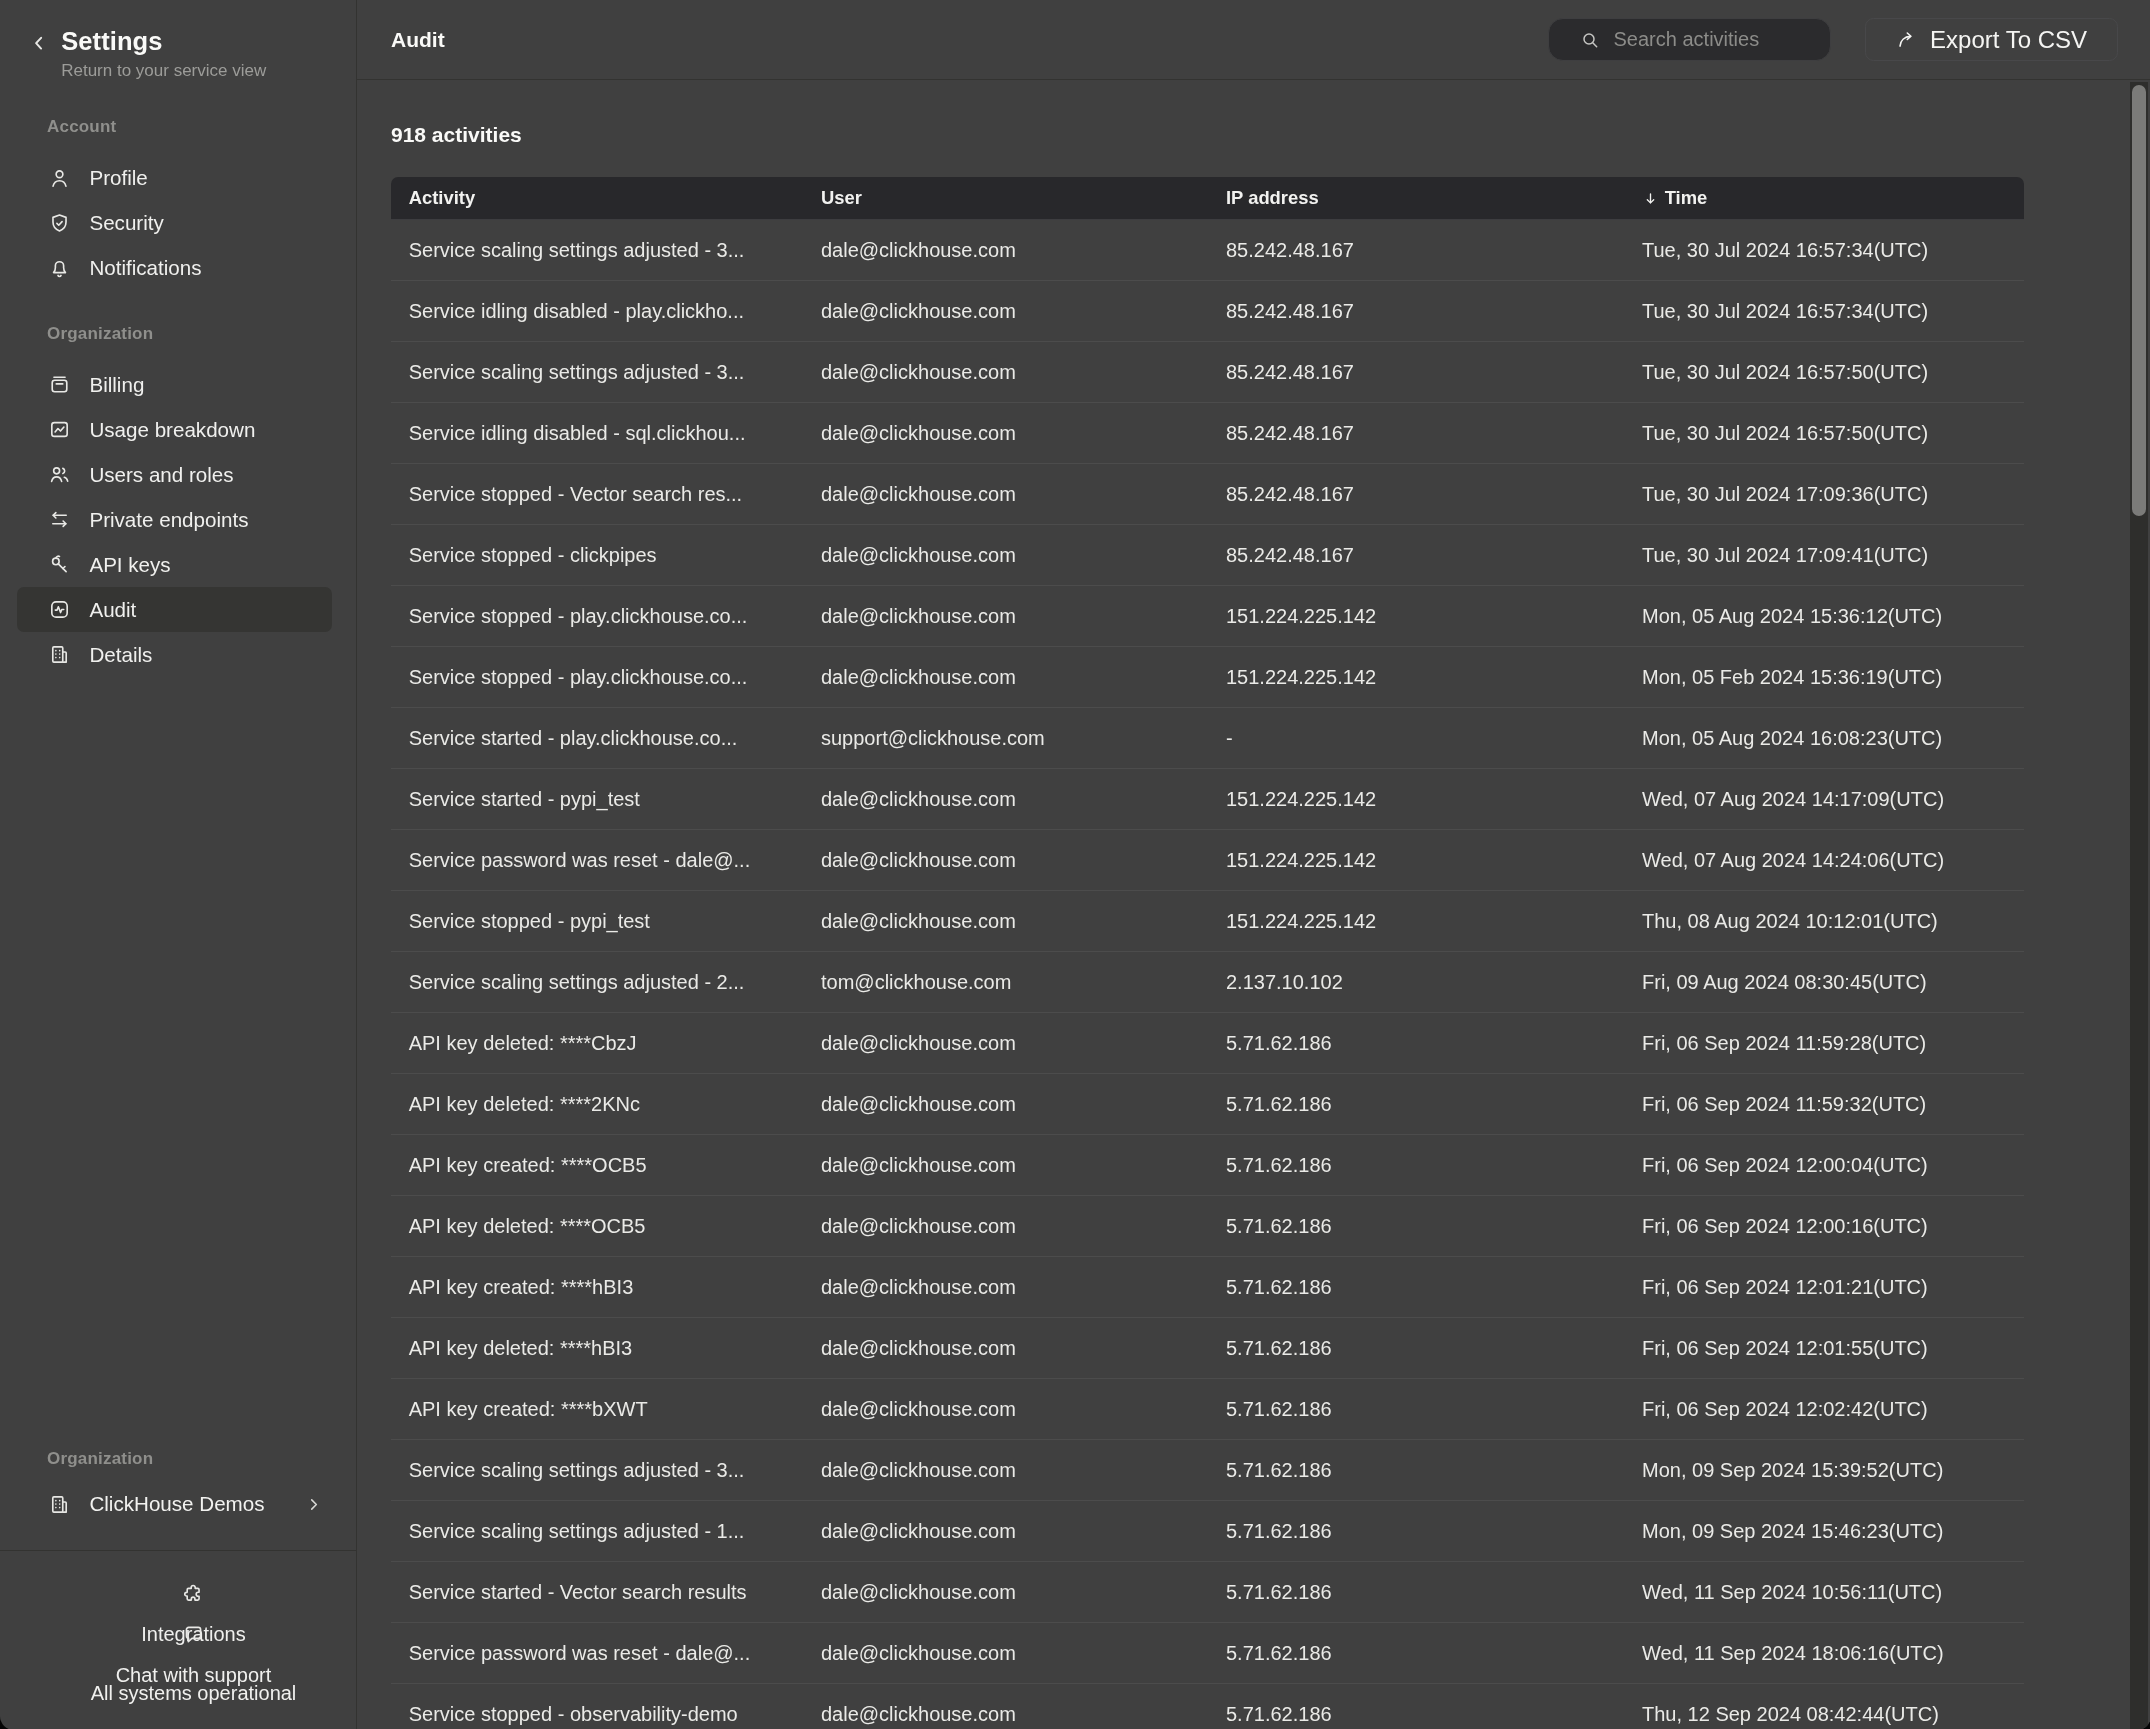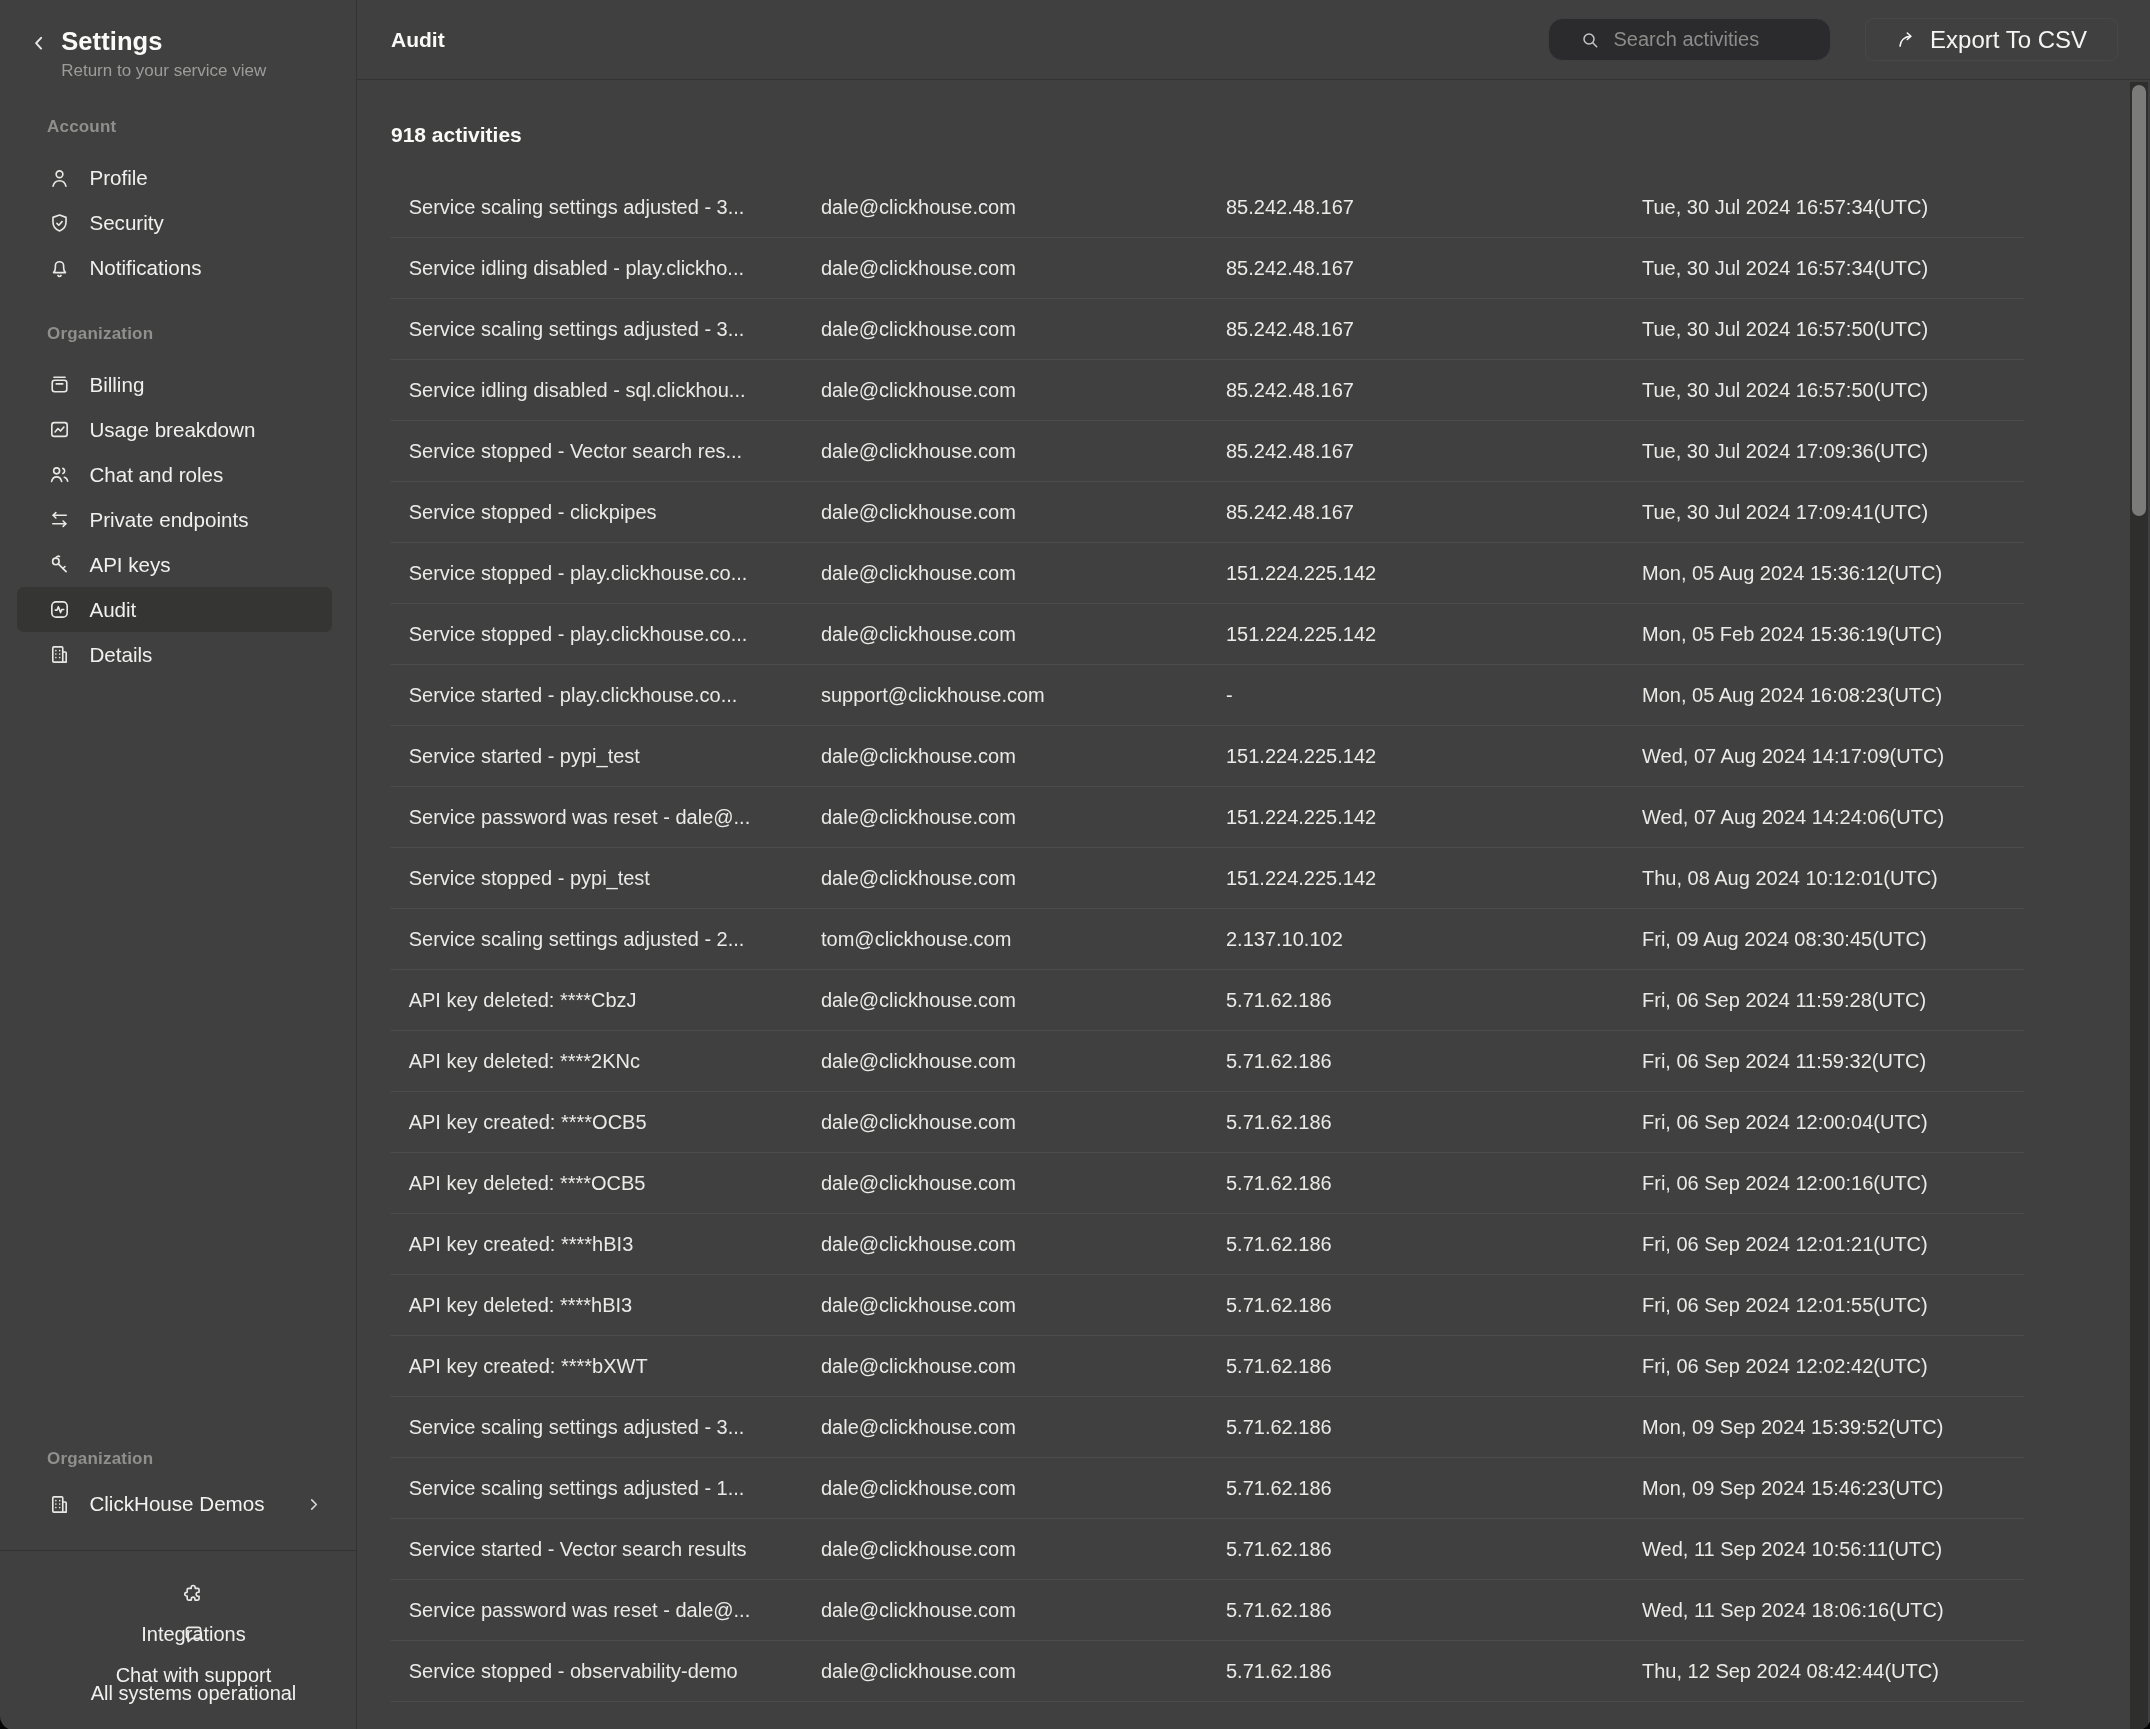--- a/index.html
+++ b/index.html
@@ -195,21 +195,21 @@
       </div>
       <div class="nav-item">
         <span class="icon">
           <svg viewBox="0 0 24 24" fill="none" stroke="currentColor" stroke-width="1.7" stroke-linecap="round" stroke-linejoin="round">
               <circle cx="9" cy="8.2" r="3.1"></circle>
               <path d="M3.8 19.2c.7-3.1 2.8-4.7 5.2-4.7s4.5 1.6 5.2 4.7"></path>
               <path d="M15.5 5.6a2.8 2.8 0 0 1 0 5.3"></path>
               <path d="M17 14.9c1.9.5 3 1.9 3.5 4"></path>
             </svg>
         </span>
-        <span>Chat and roles</span>
+        <span>Users and roles</span>
       </div>
       <div class="nav-item">
         <span class="icon">
           <svg viewBox="0 0 24 24" fill="none" stroke="currentColor" stroke-width="1.7" stroke-linecap="round" stroke-linejoin="round">
               <path d="M19 7.6H5.4"></path>
               <path d="M8.2 4.8 5.4 7.6l2.8 2.8"></path>
               <path d="M5 16.4h13.6"></path>
               <path d="m15.8 13.6 2.8 2.8-2.8 2.8"></path>
             </svg>
         </span>
@@ -313,20 +313,34 @@
             </svg>
         </span>
         <span>Export To CSV</span>
       </button>
     </div>
 
     <div class="content">
       <div class="count-label">918 activities</div>
 
       <div class="audit-table">
+        <div class="thead">
+          <div class="th first">Activity</div>
+          <div class="th">User</div>
+          <div class="th">IP address</div>
+          <div class="th th-time">
+            <span class="icon" style="color:#f2f2f0;">
+              <svg width="17" height="17" viewBox="0 0 24 24" fill="none" stroke="currentColor" stroke-width="1.9" stroke-linecap="round" stroke-linejoin="round">
+                  <path d="M12 5.5v12.5"></path>
+                  <path d="M7.5 13.7 12 18.2l4.5-4.5"></path>
+                </svg>
+            </span>
+            <span>Time</span>
+          </div>
+        </div>
 
         <div class="rows">
 
             <div class="row">
               <div class="cell first">Service scaling settings adjusted - 3...</div>
               <div class="cell">dale@clickhouse.com</div>
               <div class="cell">85.242.48.167</div>
               <div class="cell">Tue, 30 Jul 2024 16:57:34(UTC)</div>
             </div>
 

